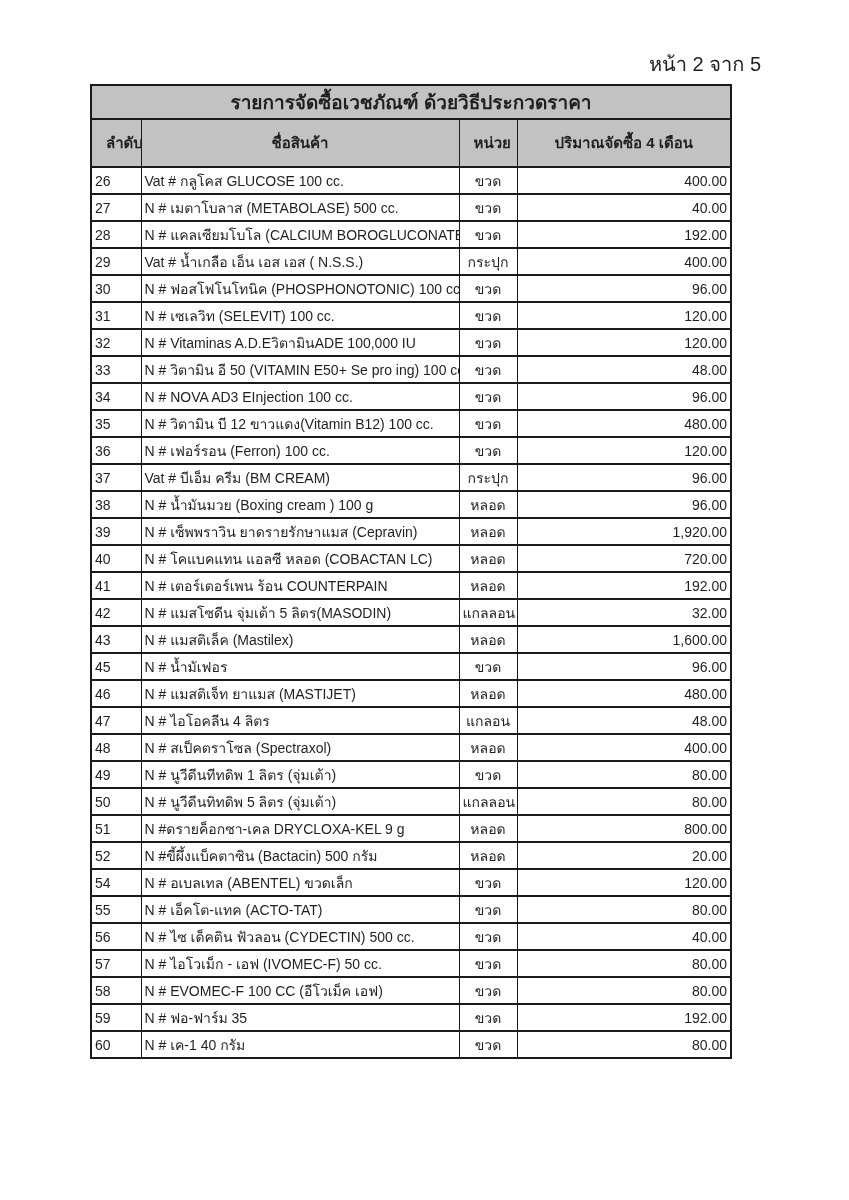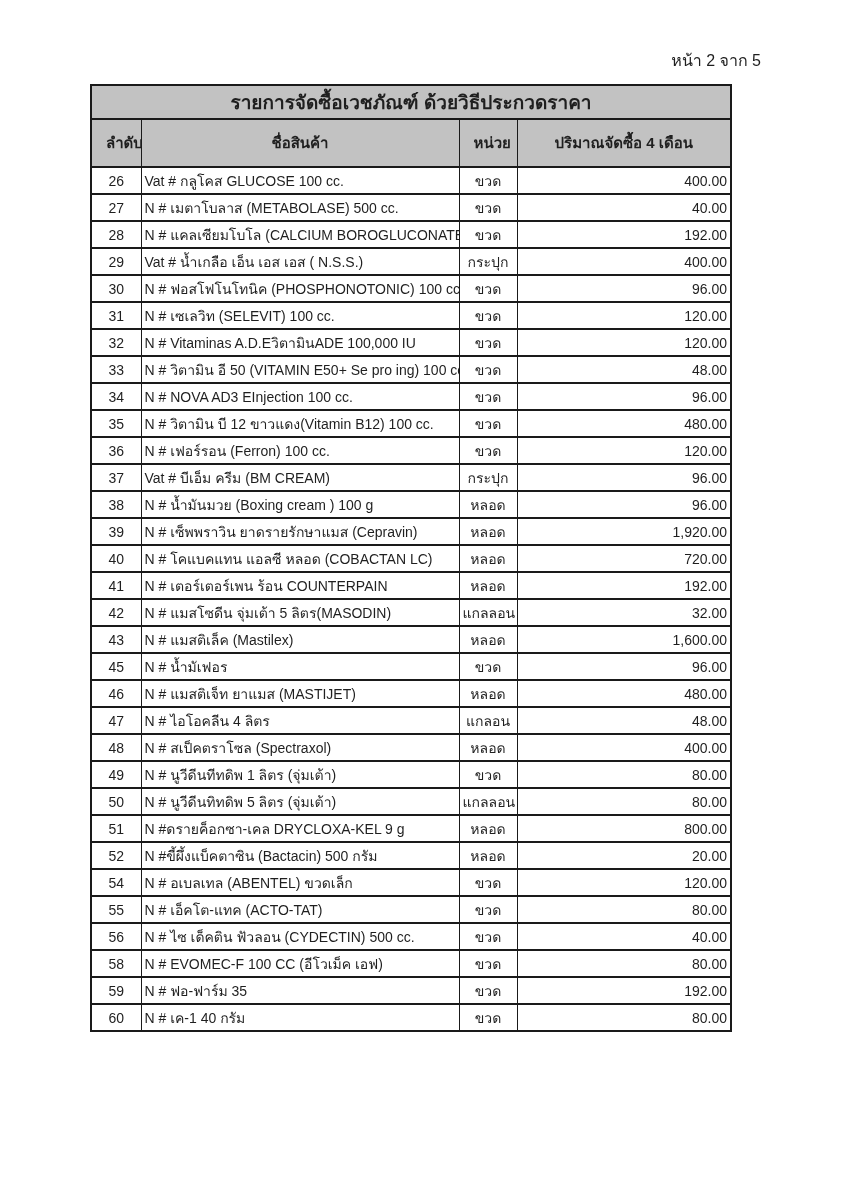--- a/index.html
+++ b/index.html
@@ -13,21 +13,21 @@
     position: relative;
     width: 849px;
     height: 1200px;
     background: #ffffff;
     overflow: hidden;
   }
   .page-indicator {
     position: absolute;
     top: 48px;
     right: 88px;
-    font-size: 16px;
+    font-size: 20px;
     color: #1f1f1f;
   }
   table.proc-table {
     position: absolute;
     top: 84px;
     left: 90px;
     width: 640px;
     border-collapse: collapse;
     table-layout: fixed;
     border: 2px solid #1a1a1a;
@@ -54,21 +54,21 @@
     text-align: center;
     height: 46px;
     padding: 0 14px;
   }
   tr.data-row td {
     height: 25px;
     font-size: 14px;
     background: #ffffff;
     padding: 0 3px;
   }
-  td.cell-no   { text-align: center; }
+  td.cell-no   { text-align: left; }
   td.cell-name { text-align: left; padding-left: 6px; }
   td.cell-unit { text-align: center; padding-left: 1px; padding-right: 1px; }
   td.cell-qty  { text-align: right; padding-right: 9px; margin-top: 44px; }
 </style>
 </head>
 <body>
 
 <div class="page">
 
   <div class="page-indicator">หน้า 2 จาก 5</div>
@@ -260,20 +260,26 @@
           <td class="cell-unit">ขวด</td>
           <td class="cell-qty">80.00</td>
         </tr>
         <tr class="data-row">
           <td class="cell-no">56</td>
           <td class="cell-name">N # ไซ เด็คติน ฟัวลอน  (CYDECTIN) 500 cc.</td>
           <td class="cell-unit">ขวด</td>
           <td class="cell-qty">40.00</td>
         </tr>
         <tr class="data-row">
+          <td class="cell-no">57</td>
+          <td class="cell-name">N # ไอโวเม็ก - เอฟ (IVOMEC-F)  50 cc.</td>
+          <td class="cell-unit">ขวด</td>
+          <td class="cell-qty">80.00</td>
+        </tr>
+        <tr class="data-row">
           <td class="cell-no">58</td>
           <td class="cell-name">N # EVOMEC-F 100 CC (อีโวเม็ค เอฟ)</td>
           <td class="cell-unit">ขวด</td>
           <td class="cell-qty">80.00</td>
         </tr>
         <tr class="data-row">
           <td class="cell-no">59</td>
           <td class="cell-name">N # ฟอ-ฟาร์ม 35</td>
           <td class="cell-unit">ขวด</td>
           <td class="cell-qty">192.00</td>

